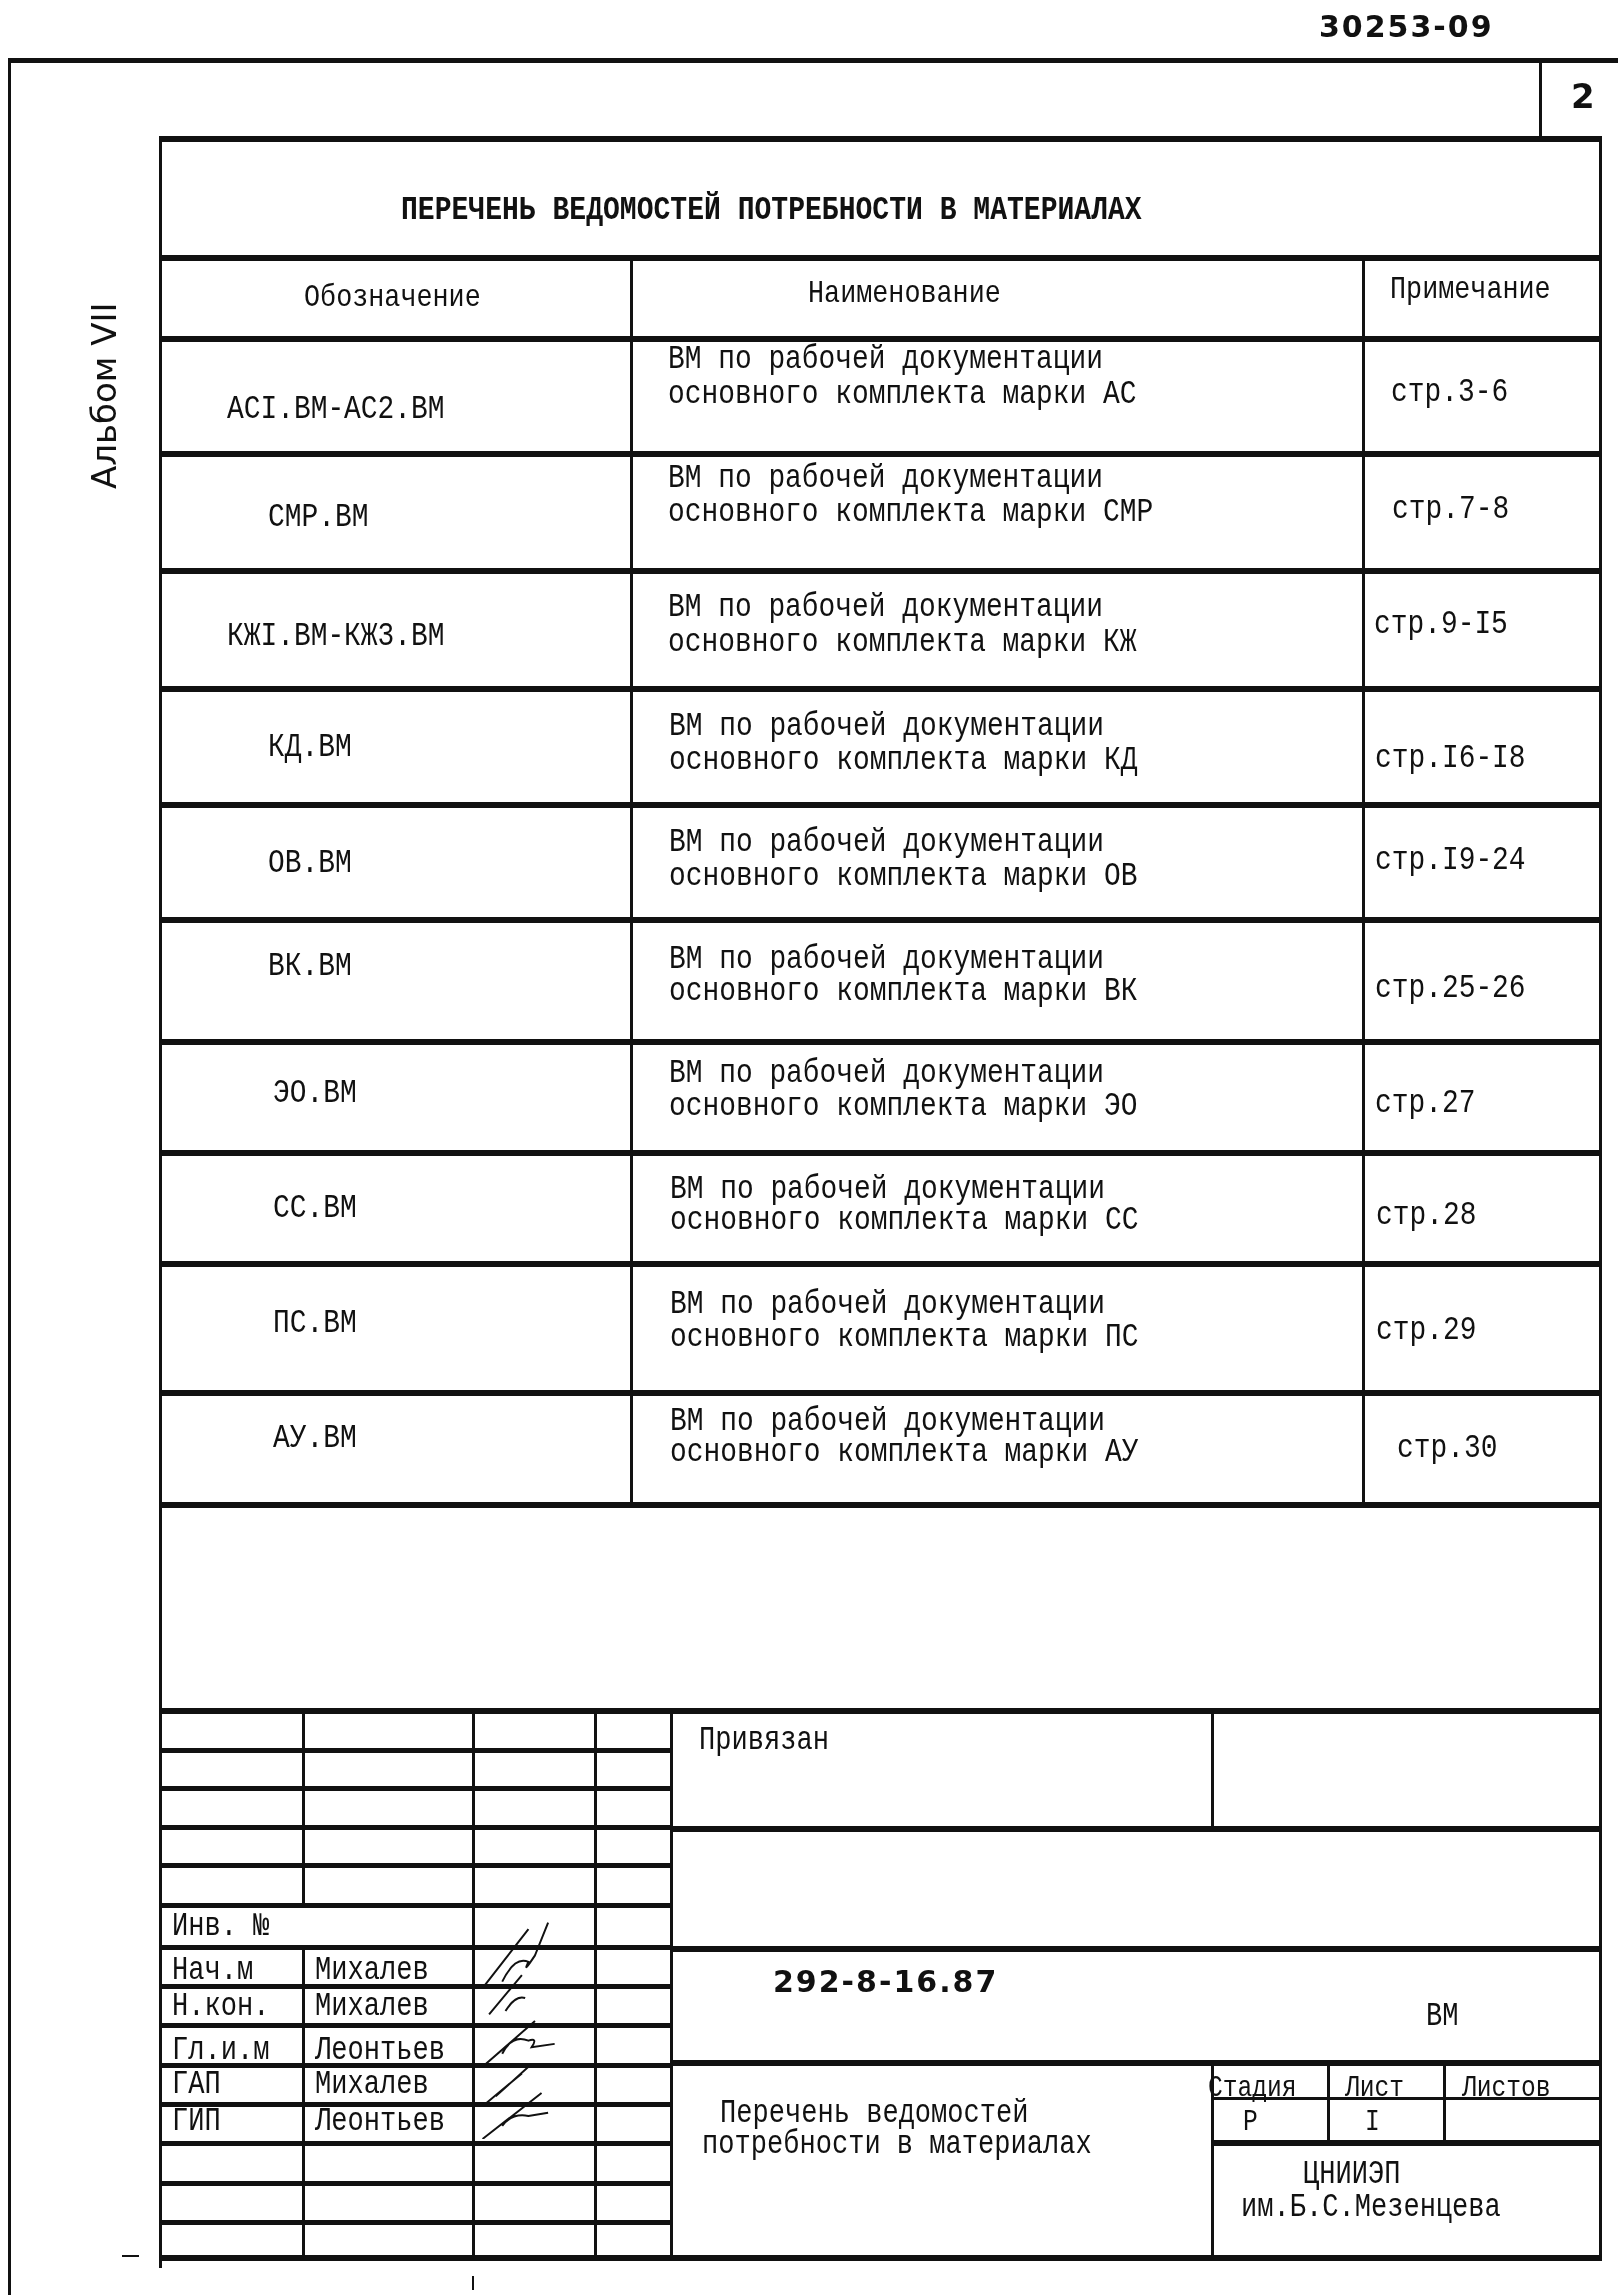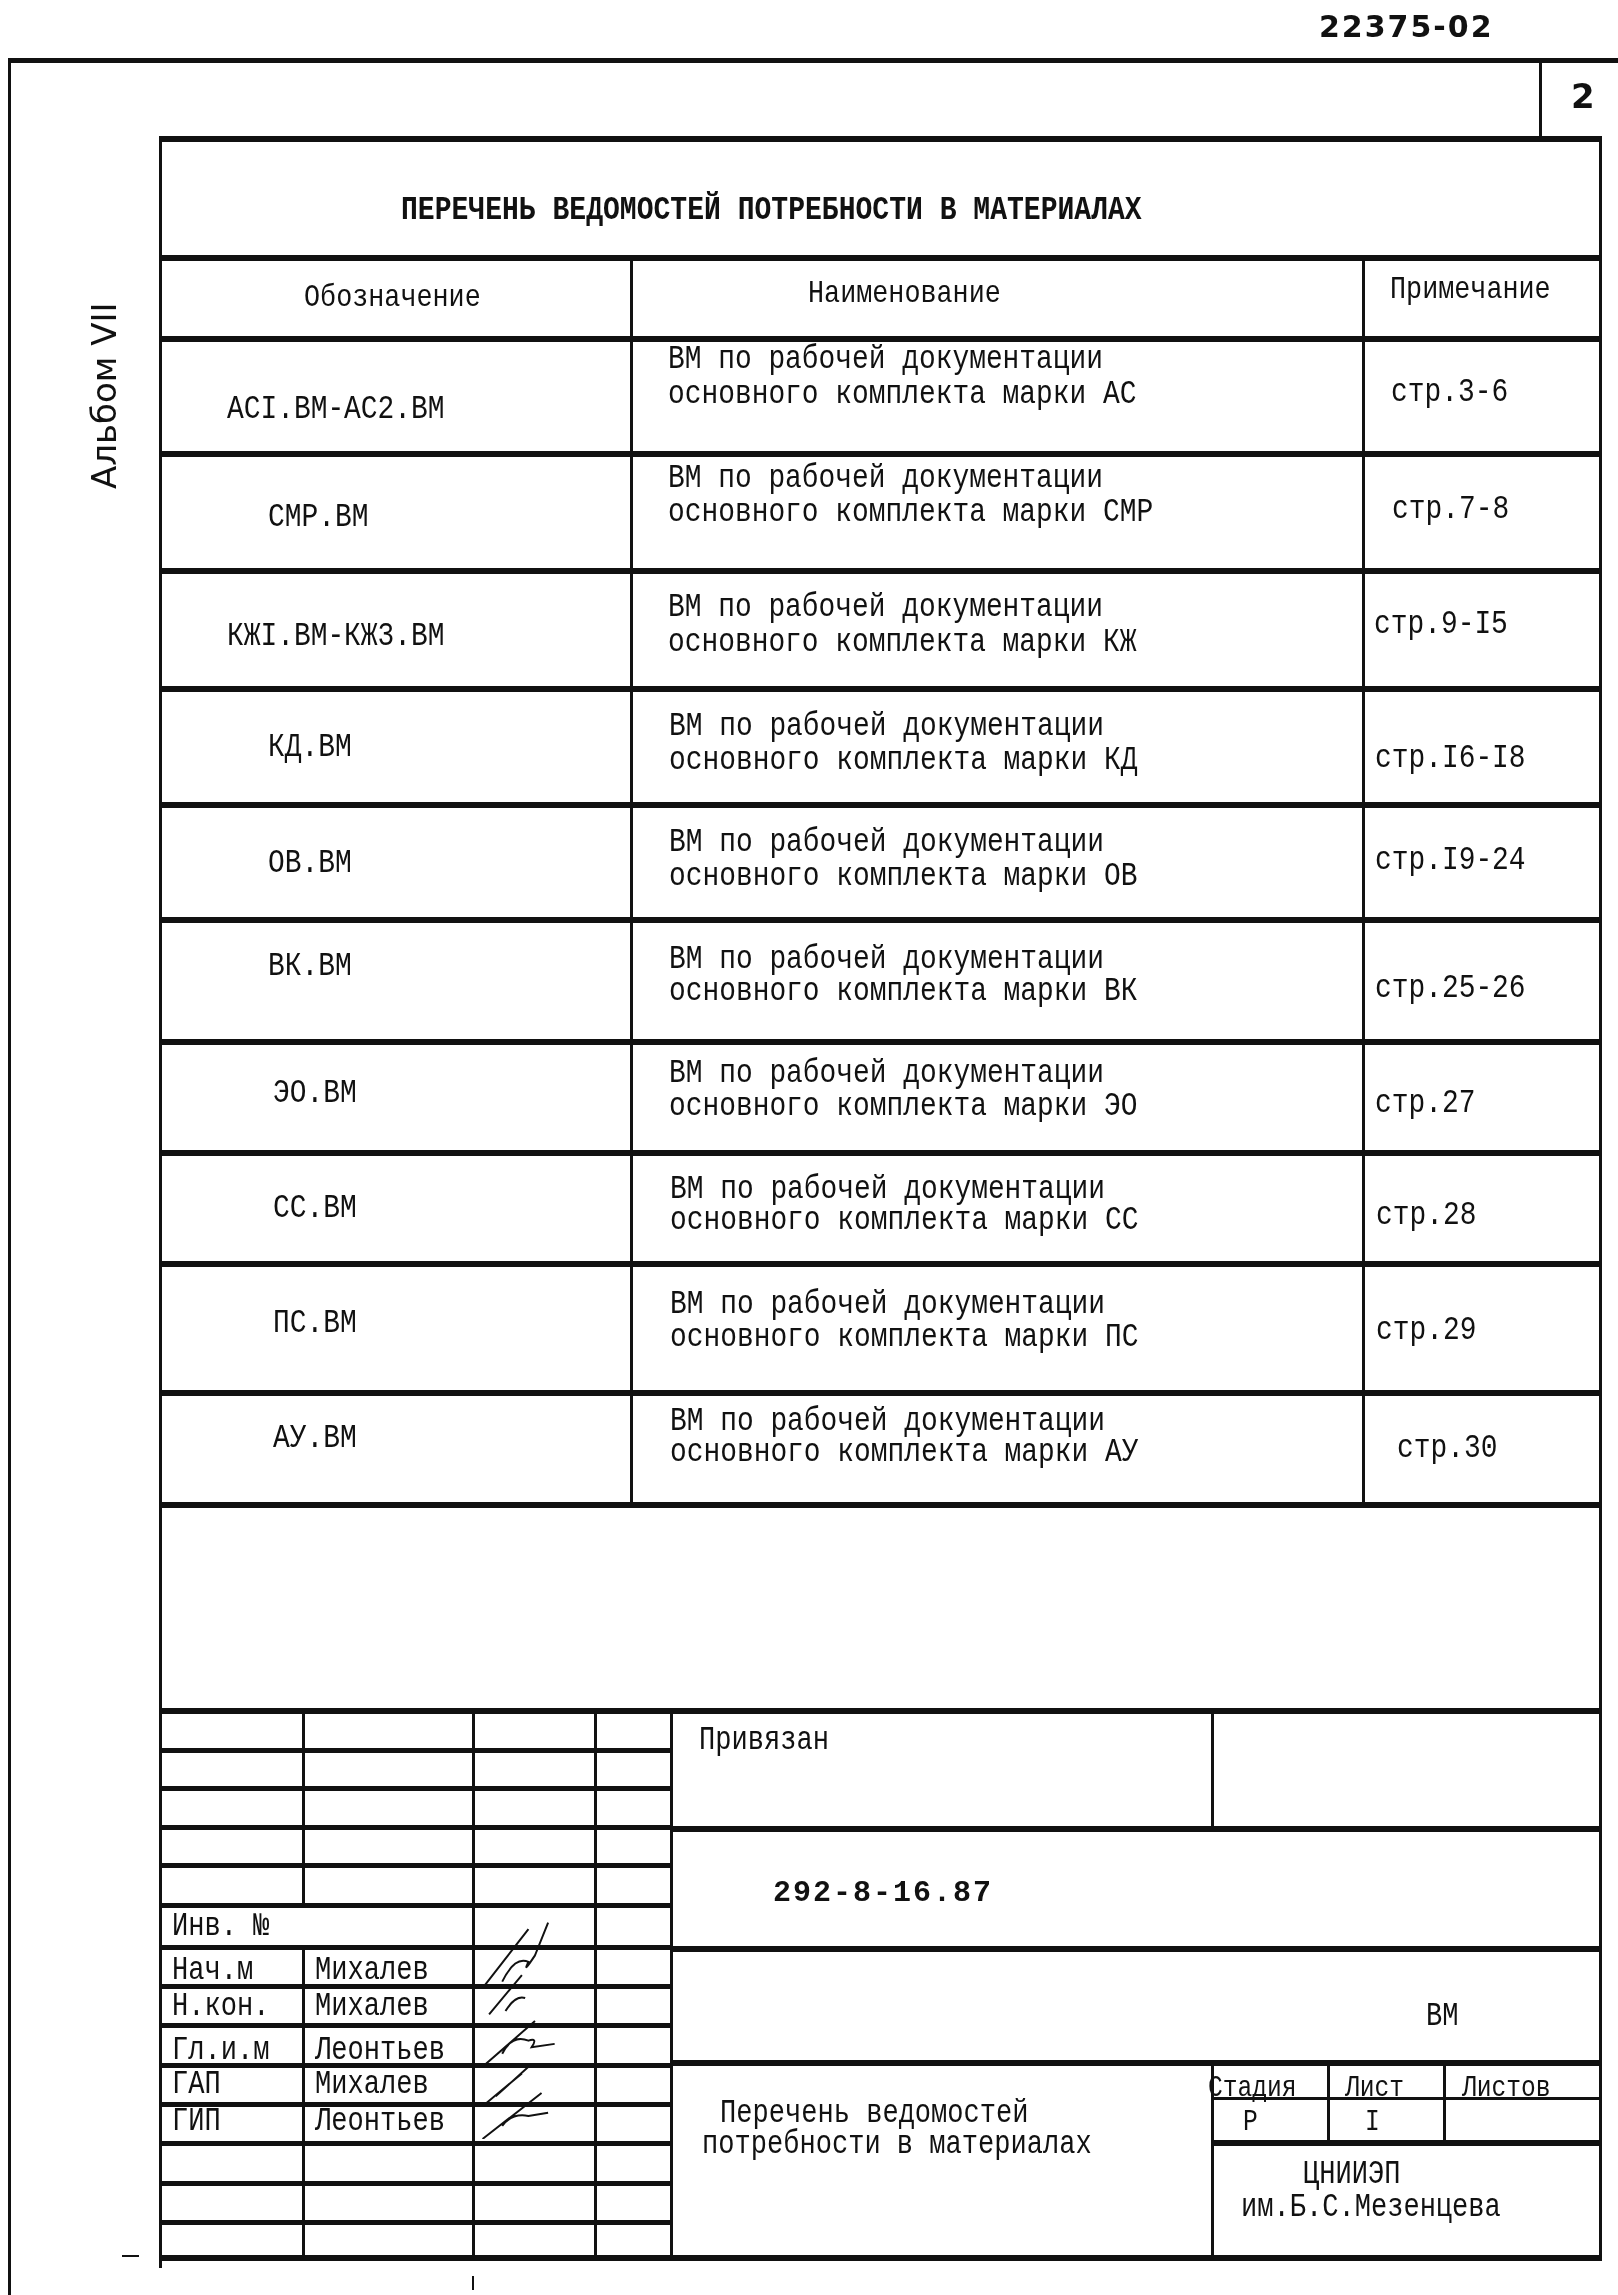--- a/index.html
+++ b/index.html
@@ -16,21 +16,21 @@
   .head { font-size:31.5px; transform:scaleX(0.85); transform-origin:left center; }
   .cell { font-size:34px; transform:scaleX(0.82); transform-origin:left center; }
   .cell2 { font-size:34px; line-height:35px; transform:scaleX(0.82); transform-origin:left top; white-space:pre; }
   .stamp { font-size:33px; transform:scaleX(0.82); transform-origin:left center; }
   .stamp-sm { font-size:30px; transform:scaleX(0.82); transform-origin:left center; }
   .sig { position:absolute; }
 </style>
 </head>
 <body>
 
-<div class="txt doc-number" style="left:1319px; top:11.8px;">22375-02</div>
+<div class="txt doc-number" style="left:1319px; top:11.8px;">30253-09</div>
 <div class="hl" style="left:7.9px; top:58px; width:1611px;"></div>
 <div class="vl" style="left:7.9px; top:58px; height:2238px;"></div>
 <div class="vl" style="left:1539px; top:58px; height:79px;"></div>
 <div class="txt sheet-num" style="left:1571px; top:79px;">2</div>
 <div class="txt album" style="left:87px; top:489px;">Альбом VII</div>
 
 <div class="hl thick-h" style="left:159px; top:136px; width:1443px;"></div>
 <div class="vl" style="left:159px; top:136px; height:2132px;"></div>
 <div class="vl" style="left:1599px; top:136px; height:2124px;"></div>
 <div class="hl thick-h" style="left:159px; top:2255px; width:1443px;"></div>
@@ -162,21 +162,21 @@
 
 <svg class="sig" width="118" height="223" viewBox="0 0 180 340" style="left:476px; top:1916px;">
   <path d="M10 110 L80 20 M40 100 Q60 60 80 70 Q70 90 90 60 L110 10 M20 150 L70 90 M45 145 Q60 120 75 125 M10 230 L90 160 M40 210 Q55 180 80 190 Q95 185 85 200 L120 195 M10 290 L70 240 M30 275 L80 230 M10 340 L100 270 M40 320 Q55 300 80 305 L110 300" stroke="#111" stroke-width="3" fill="none"></path>
 </svg>
 
 <div class="txt stamp" style="left:699px; top:1724px;">Привязан</div>
 <div class="vl" style="left:1211px; top:1708px; height:118px;"></div>
 <div class="hl thick-h" style="left:670px; top:1826px; width:932px;"></div>
 <div class="hl thick-h" style="left:670px; top:1946px; width:932px;"></div>
 
-<div class="txt doc-number" style="left:773px; top:1878px;font-family:Liberation Mono, monospace;">292-8-16.87</div>
+<div class="txt doc-number" style="left:773px; top:1967px;">292-8-16.87</div>
 <div class="txt stamp" style="left:1426px; top:2000px;">ВМ</div>
 
 <div class="hl thick-h" style="left:670px; top:2060px; width:932px;"></div>
 
 <div class="txt stamp" style="left:720px; top:2097px;">Перечень ведомостей</div>
 <div class="txt stamp" style="left:702px; top:2128px;">потребности в материалах</div>
 
 <div class="vl" style="left:1211px; top:2060px; height:197px;"></div>
 <div class="vl" style="left:1327px; top:2060px; height:81px;"></div>
 <div class="vl" style="left:1443px; top:2060px; height:81px;"></div>

